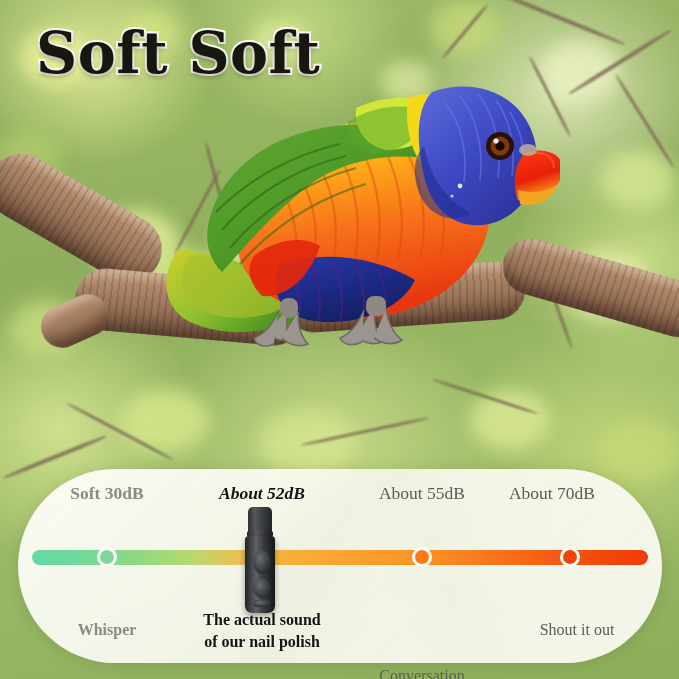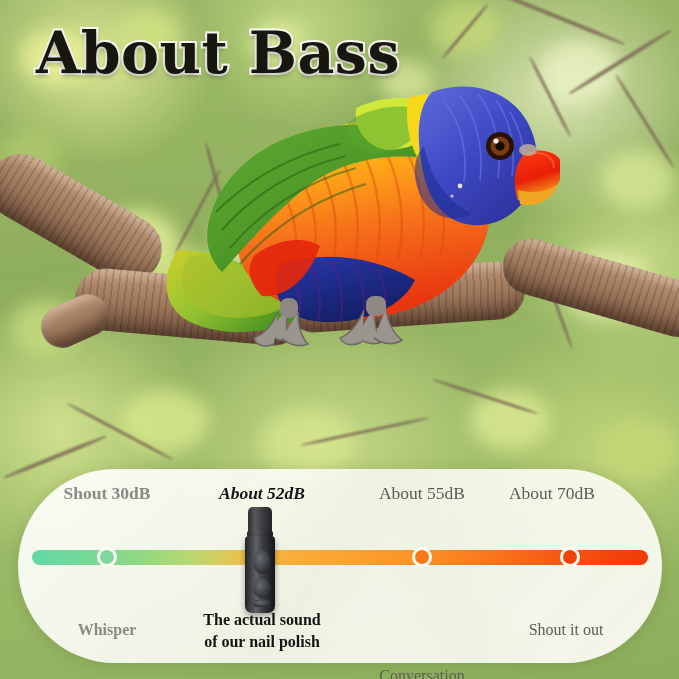--- a/index.html
+++ b/index.html
@@ -258,34 +258,34 @@
         <path d="M226 258 C228 274 234 284 242 290 C234 296 222 294 214 288"></path>
         <path d="M204 260 C198 274 190 284 180 288 C184 296 194 296 202 292"></path>
       </g>
       <g fill="#8d8881">
         <rect x="120" y="248" width="18" height="20" rx="8"></rect>
         <rect x="206" y="246" width="20" height="20" rx="8"></rect>
       </g>
     </svg>
   </div>
 
-  <div class="title">About Bass</div>
+  <div class="title">Soft Soft</div>
 
   <div class="panel">
     <div class="panel-sheen"></div>
     <div class="panel-sheen2"></div>
   </div>
 
   <div class="bar"></div>
 
   <div class="dot" style="left:97px;background:#7cd99b;"></div>
   <div class="dot" style="left:412px;background:#f97a17;"></div>
   <div class="dot" style="left:560px;background:#f14308;"></div>
 
-  <div class="lbl-top muted" style="left:7px;width:200px;">Shout 30dB</div>
+  <div class="lbl-top muted" style="left:7px;width:200px;">Soft 30dB</div>
   <div class="lbl-top strong" style="left:162px;width:200px;font-style:italic;">About 52dB</div>
   <div class="lbl-top muted2" style="left:322px;width:200px;">About 55dB</div>
   <div class="lbl-top muted2" style="left:452px;width:200px;">About 70dB</div>
 
   <div class="device">
     <div class="dev-cap"></div>
     <div class="dev-ring"></div>
     <div class="dev-body">
       <div class="dev-grip" style="top:14px;height:24px;"></div>
       <div class="dev-grip" style="top:42px;height:20px;"></div>
@@ -294,15 +294,15 @@
   </div>
 
   <div class="lbl-bot strong" style="left:162px;width:200px;top:609px;">
     <div>The actual sound</div>
     <div>of our nail polish</div>
   </div>
 
   <div class="lbl-bot muted" style="left:7px;width:200px;">Whisper</div>
 
   <div class="lbl-bot muted2" style="left:322px;width:200px;margin-top:46px;">Conversation</div>
-  <div class="lbl-bot muted2" style="left:466px;width:200px;">Shout it out</div>
+  <div class="lbl-bot muted2" style="left:477px;width:200px;">Shout it out</div>
 
 </div>
 
 </body></html>

